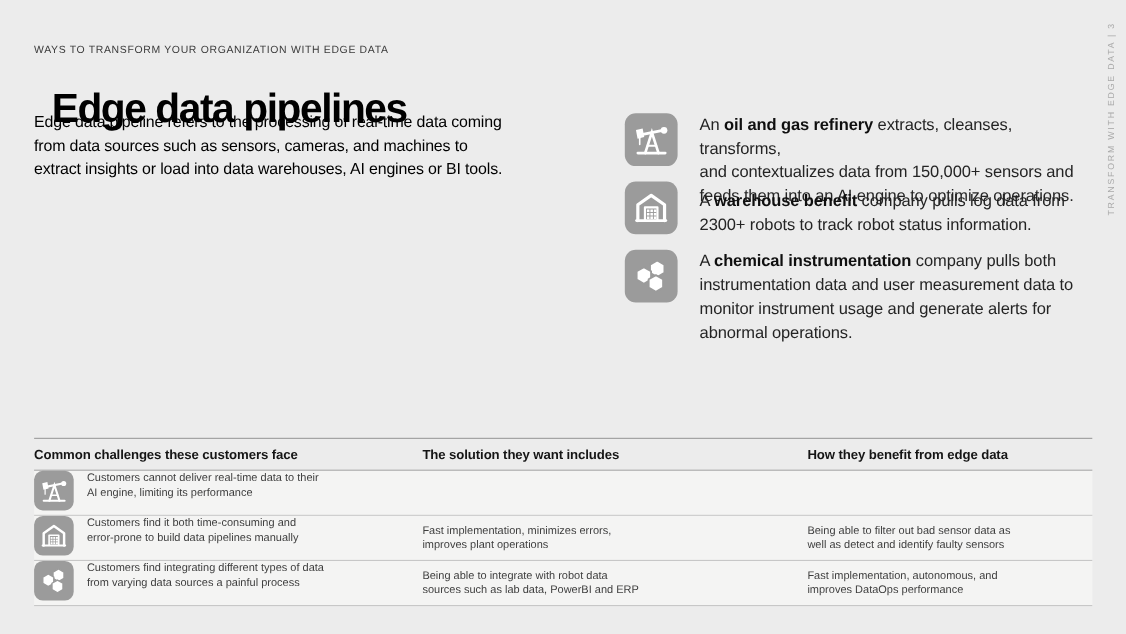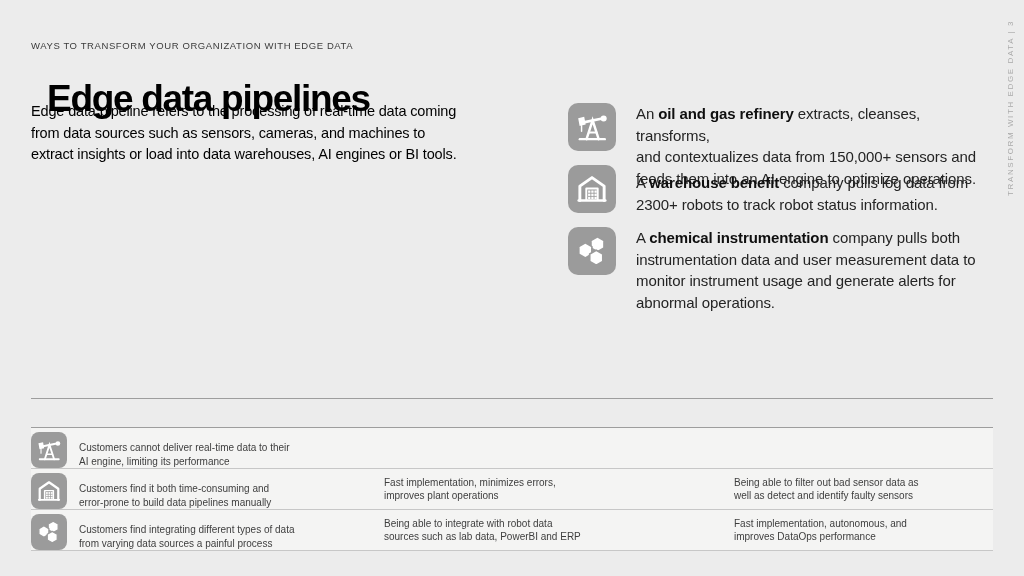--- a/index.html
+++ b/index.html
@@ -54,21 +54,21 @@
     height:28px; align-items:center;
     border-top:1px solid #9d9d9d; border-bottom:1px solid #9d9d9d;
   }
   .th { font-weight:700; font-size:12px; letter-spacing:-0.1px; color:#151515; }
   .trow {
     display:grid; grid-template-columns:353px 350px 1fr;
     height:40px; align-items:center;
     background:#f4f4f3; border-bottom:1px solid #c7c7c7;
   }
   .td { font-size:10px; line-height:13.5px; color:#3e3e3e; white-space:pre-line; }
-  .td-challenge { display:flex; align-items:flex-end; gap:12px; height:100%; }
+  .td-challenge { display:flex; align-items:flex-start; gap:12px; height:100%; }
   .hidden-defs { position:absolute; width:0; height:0; overflow:hidden; }
 </style>
 </head>
 <body>
 
 <svg class="hidden-defs" aria-hidden="true">
   <defs>
     <symbol id="sym-pumpjack" viewBox="0 0 28 28">
       <g fill="none" stroke="#ffffff" stroke-linecap="round">
         <path d="M4 24 H24.5" stroke-width="2"></path>
@@ -146,20 +146,23 @@
         </svg>
       </span>
     <p class="usecase-text"><span>A </span><b>chemical instrumentation</b><span> company pulls both
 instrumentation data and user measurement data to
 monitor instrument usage and generate alerts for
 abnormal operations.</span></p>
   </div>
 
   <div class="summary-table">
     <div class="thead">
+      <div class="th">Common challenges these customers face</div>
+      <div class="th">The solution they want includes</div>
+      <div class="th">How they benefit from edge data</div>
     </div>
 
     <div class="trow">
       <div class="td td-challenge">
         <span class="icon-tile icon-sm"><svg>
               <use href="#sym-pumpjack"></use>
             </svg></span>
         <span class="td">Customers cannot deliver real-time data to their
 AI engine, limiting its performance</span>
       </div>

